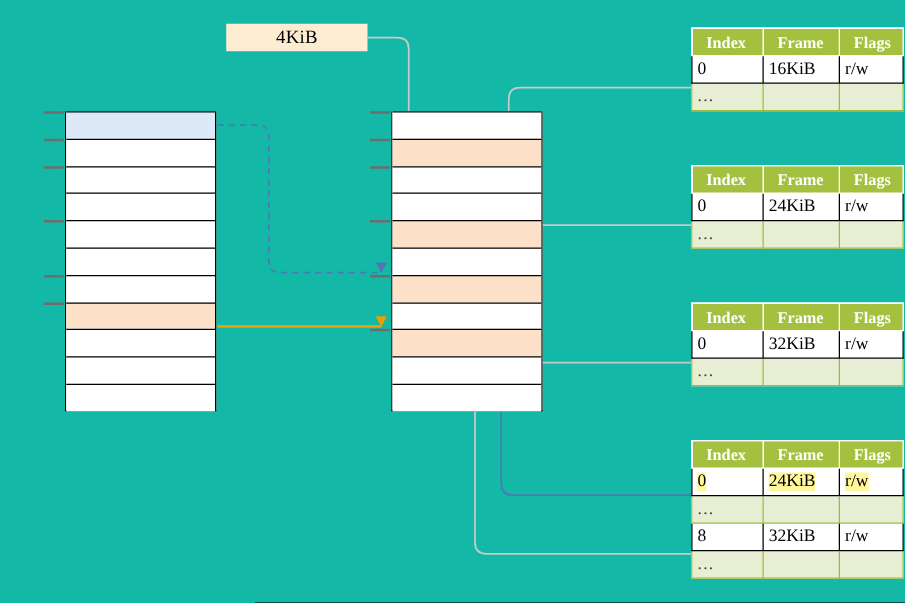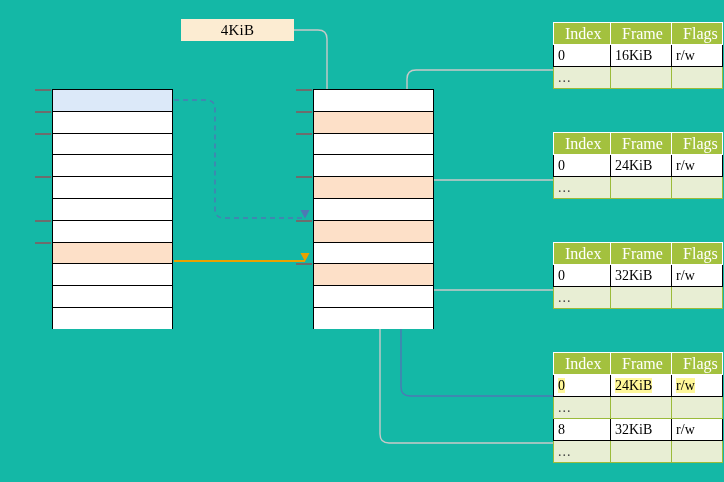--- a/index.html
+++ b/index.html
@@ -76,23 +76,23 @@
     padding: 1px 4px;
     text-align: left;
     height: 22px;
     box-sizing: border-box;
     overflow: hidden;
     white-space: nowrap;
   }
   .pt th {
     background: #a3c13e;
     color: #ffffff;
-    font-weight: normal;
+    font-weight: bold;
     border-color: #ffffff;
-    font-size: 16px;
+    font-size: 13px;
     padding-left: 11px;
   }
   .pt td {
     border-color: #000000;
   }
   .pt tr.alt td {
     background: #e8eed4;
     border-color: #9bbb3a;
     color: #444444;
   }

